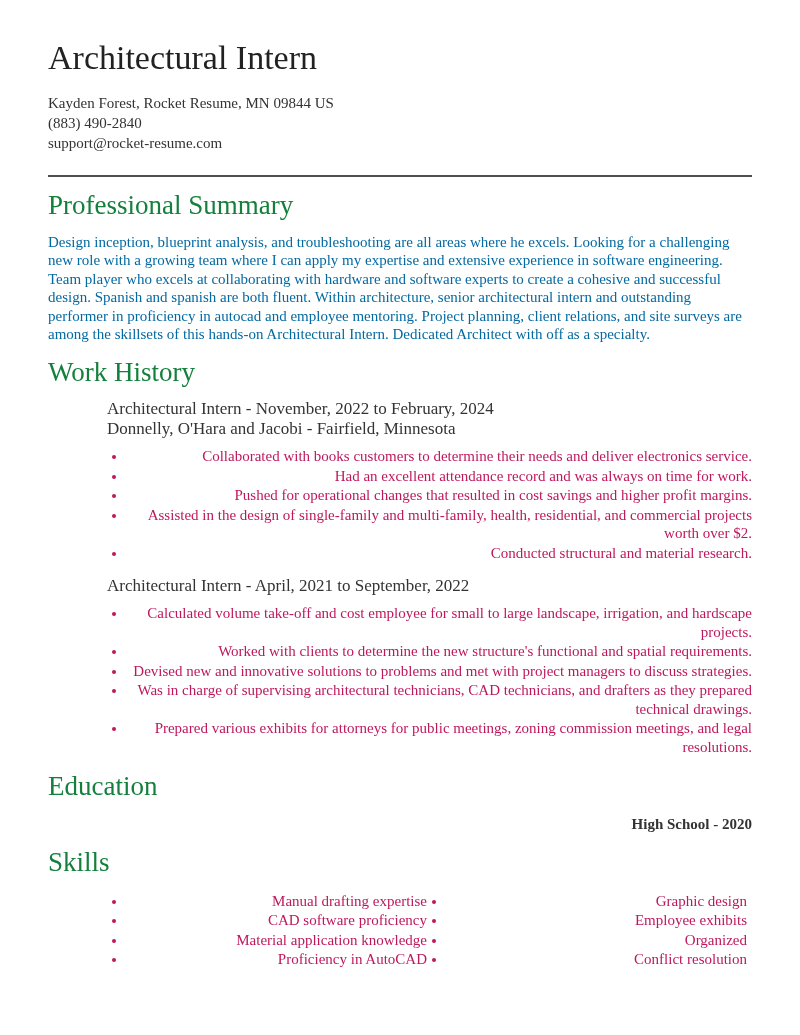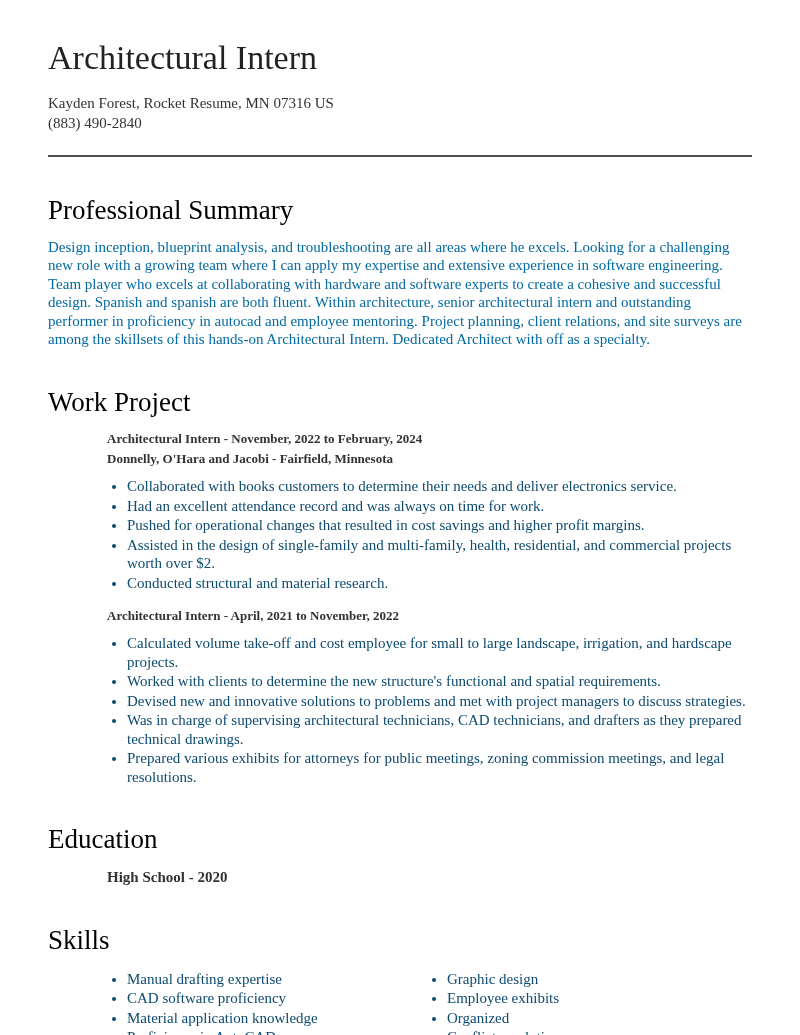--- a/index.html
+++ b/index.html
@@ -33,96 +33,99 @@
   }
   .header-rule {
     border: none;
     border-top: 2px solid #4f4f4f;
     margin: 22px 0 0 0;
   }
   
   .section-heading {
     font-size: 27px;
     font-weight: 400;
-    color: #000000;
-    margin: 37px 0 10px 0;
+    color: #15803d;
+    margin: 12px 0 10px 0;
     line-height: 1.25;
   }
   .indent { margin-left: 59px; }
   .summary-text {
     font-size: 15px;
     line-height: 18.5px;
     margin: 0;
     color: #0369a1;
   }
   
   .job { margin-bottom: 14px; }
   .job-title, .job-company {
-    font-size: 13px;
-    font-weight: 700;
+    font-size: 17px;
+    font-weight: 400;
     color: #333333;
     line-height: 20px;
     margin: 0;
   }
   ul.bullet-list {
     margin: 8px 0 0 0;
     padding-left: 20px;
     font-size: 15px;
     line-height: 18.5px;
-    color: #0c4a6e;
+    color: #be185d;
+    text-align: right;
   }
   ul.bullet-list li { margin: 0 0 1px 0; }
   
   .edu-line {
     font-size: 15px;
     font-weight: 700;
     color: #333333;
     line-height: 20px;
     margin: 0;
+    text-align: right;
   }
   
   .skills-columns { display: flex; }
   .skills-columns ul.bullet-list { margin-top: 2px; }
   .skills-col-left { width: 320px; }
   .skills-col-right { width: 320px; }
 </style>
 </head>
 <body>
 
 <div class="page">
 
   <header class="doc-header">
     <h1 class="doc-title">Architectural Intern</h1>
-    <p class="contact-line">Kayden Forest, Rocket Resume, MN 07316 US</p>
+    <p class="contact-line">Kayden Forest, Rocket Resume, MN 09844 US</p>
     <p class="contact-line">(883) 490-2840</p>
+    <p class="contact-line">support@rocket-resume.com</p>
   </header>
 
   <hr class="header-rule">
 
   <section>
     <h2 class="section-heading">Professional Summary</h2>
     <p class="summary-text indent">Design inception, blueprint analysis, and troubleshooting are all areas where he excels. Looking for a challenging new role with a growing team where I can apply my expertise and extensive experience in software engineering. Team player who excels at collaborating with hardware and software experts to create a cohesive and successful design. Spanish and spanish are both fluent. Within architecture, senior architectural intern and outstanding performer in proficiency in autocad and employee mentoring. Project planning, client relations, and site surveys are among the skillsets of this hands-on Architectural Intern. Dedicated Architect with off as a specialty.</p>
   </section>
 
   <section>
-    <h2 class="section-heading">Work Project</h2>
+    <h2 class="section-heading">Work History</h2>
     <div class="indent">
         <div class="job">
           <p class="job-title">Architectural Intern - November, 2022 to February, 2024</p>
           <p class="job-company">Donnelly, O'Hara and Jacobi - Fairfield, Minnesota</p>
           <ul class="bullet-list">
             <li>Collaborated with books customers to determine their needs and deliver electronics service.</li>
             <li>Had an excellent attendance record and was always on time for work.</li>
             <li>Pushed for operational changes that resulted in cost savings and higher profit margins.</li>
             <li>Assisted in the design of single-family and multi-family, health, residential, and commercial projects worth over $2.</li>
             <li>Conducted structural and material research.</li>
           </ul>
         </div>
         <div class="job">
-          <p class="job-title">Architectural Intern - April, 2021 to November, 2022</p>
+          <p class="job-title">Architectural Intern - April, 2021 to September, 2022</p>
           <ul class="bullet-list">
             <li>Calculated volume take-off and cost employee for small to large landscape, irrigation, and hardscape projects.</li>
             <li>Worked with clients to determine the new structure's functional and spatial requirements.</li>
             <li>Devised new and innovative solutions to problems and met with project managers to discuss strategies.</li>
             <li>Was in charge of supervising architectural technicians, CAD technicians, and drafters as they prepared technical drawings.</li>
             <li>Prepared various exhibits for attorneys for public meetings, zoning commission meetings, and legal resolutions.</li>
           </ul>
         </div>
       </div>
   </section>

